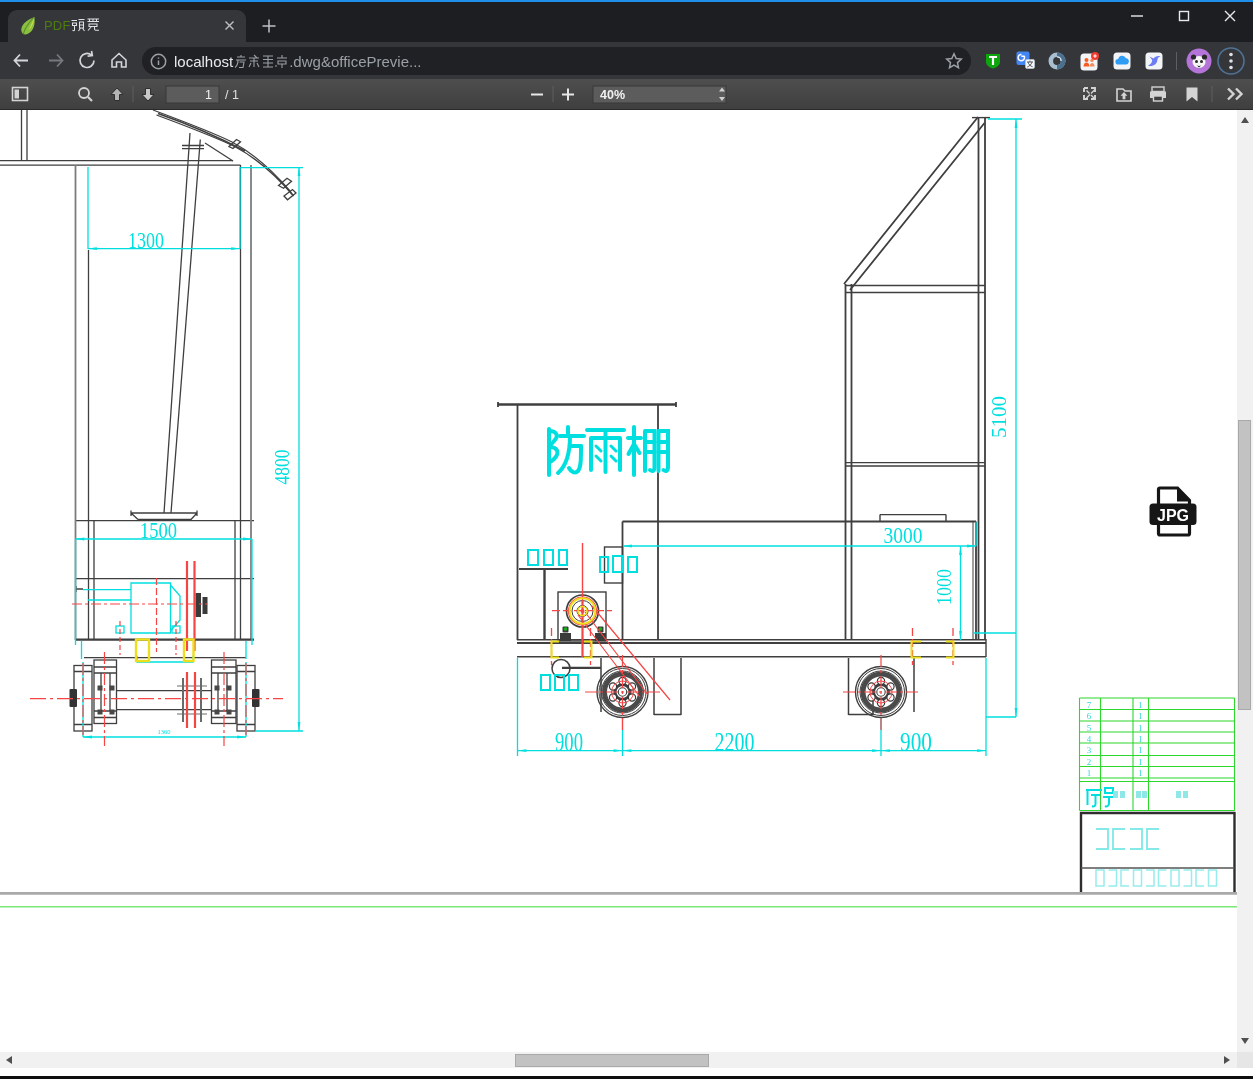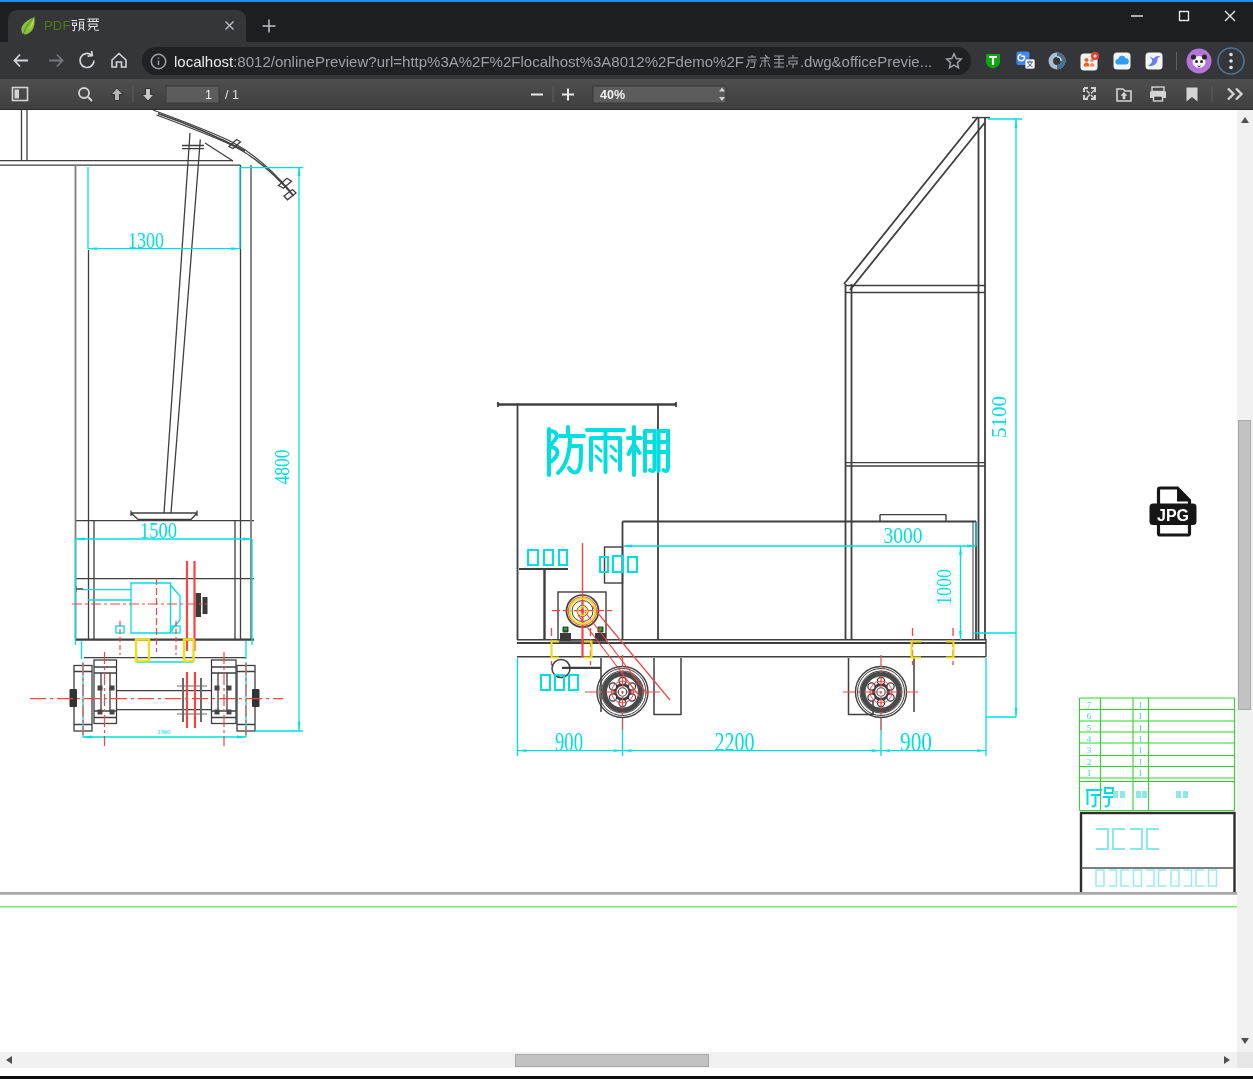--- a/index.html
+++ b/index.html
@@ -367,21 +367,20 @@
   <path d="M112 25 V18 L119 11.5 L126 18 V25 H121.5 V20 H116.5 V25 Z" stroke-width="1.6"></path>
 </svg>
 
 <div class="abs" style="left:142px;top:47px;width:829px;height:28px;background:#202124;border-radius:14px"></div>
 <svg class="abs" style="left:150px;top:53px" width="17" height="17" viewBox="0 0 17 17" stroke="#9aa0a6" stroke-width="1.5" fill="none">
   <circle cx="8.5" cy="8.5" r="7.2"></circle>
   <path d="M8.5 7.5 V12 M8.5 4.6 V5.8"></path>
 </svg>
 <div class="abs" style="left:174px;top:47px;height:28px;display:flex;align-items:center;font-size:15px;color:#9aa0a6;white-space:nowrap">
   <span style="color:#e8eaed">localhost</span>
-    <span>:8012/onlinePreview?url=http%3A%2F%2Flocalhost%3A8012%2Fdemo%2F</span>
     <svg width="54" height="15" viewBox="0 0 54 15" stroke="#9aa0a6" stroke-width="1.1" fill="none" style="margin:0 1px">
       <path d="M3 3 H11 M7 1 V3 M2 6 H12 M4 6 C4 10 3 12 1 13.5 M5.5 8 H10 L9 13.5 H5"></path>
       <path d="M15 4 H25 M20 1 L23 4 M16 7 H24 M20 4 V13 M17 9 L15 13 M23 9 L25 13"></path>
       <path d="M29 2 H39 M34 2 V13 M29 5.5 H39 M29 9 H39 M29 13 H39"></path>
       <path d="M43 4 H53 M48 1 V4 M44 7 H52 V10 H44 Z M48 10 V14 M43 12 H41"></path>
     </svg>
     <span>.dwg&amp;officePrevie...</span>
 </div>
 
 <svg class="abs" style="left:945px;top:52px" width="18" height="18" viewBox="0 0 18 18" stroke="#9aa0a6" stroke-width="1.5" fill="none">

